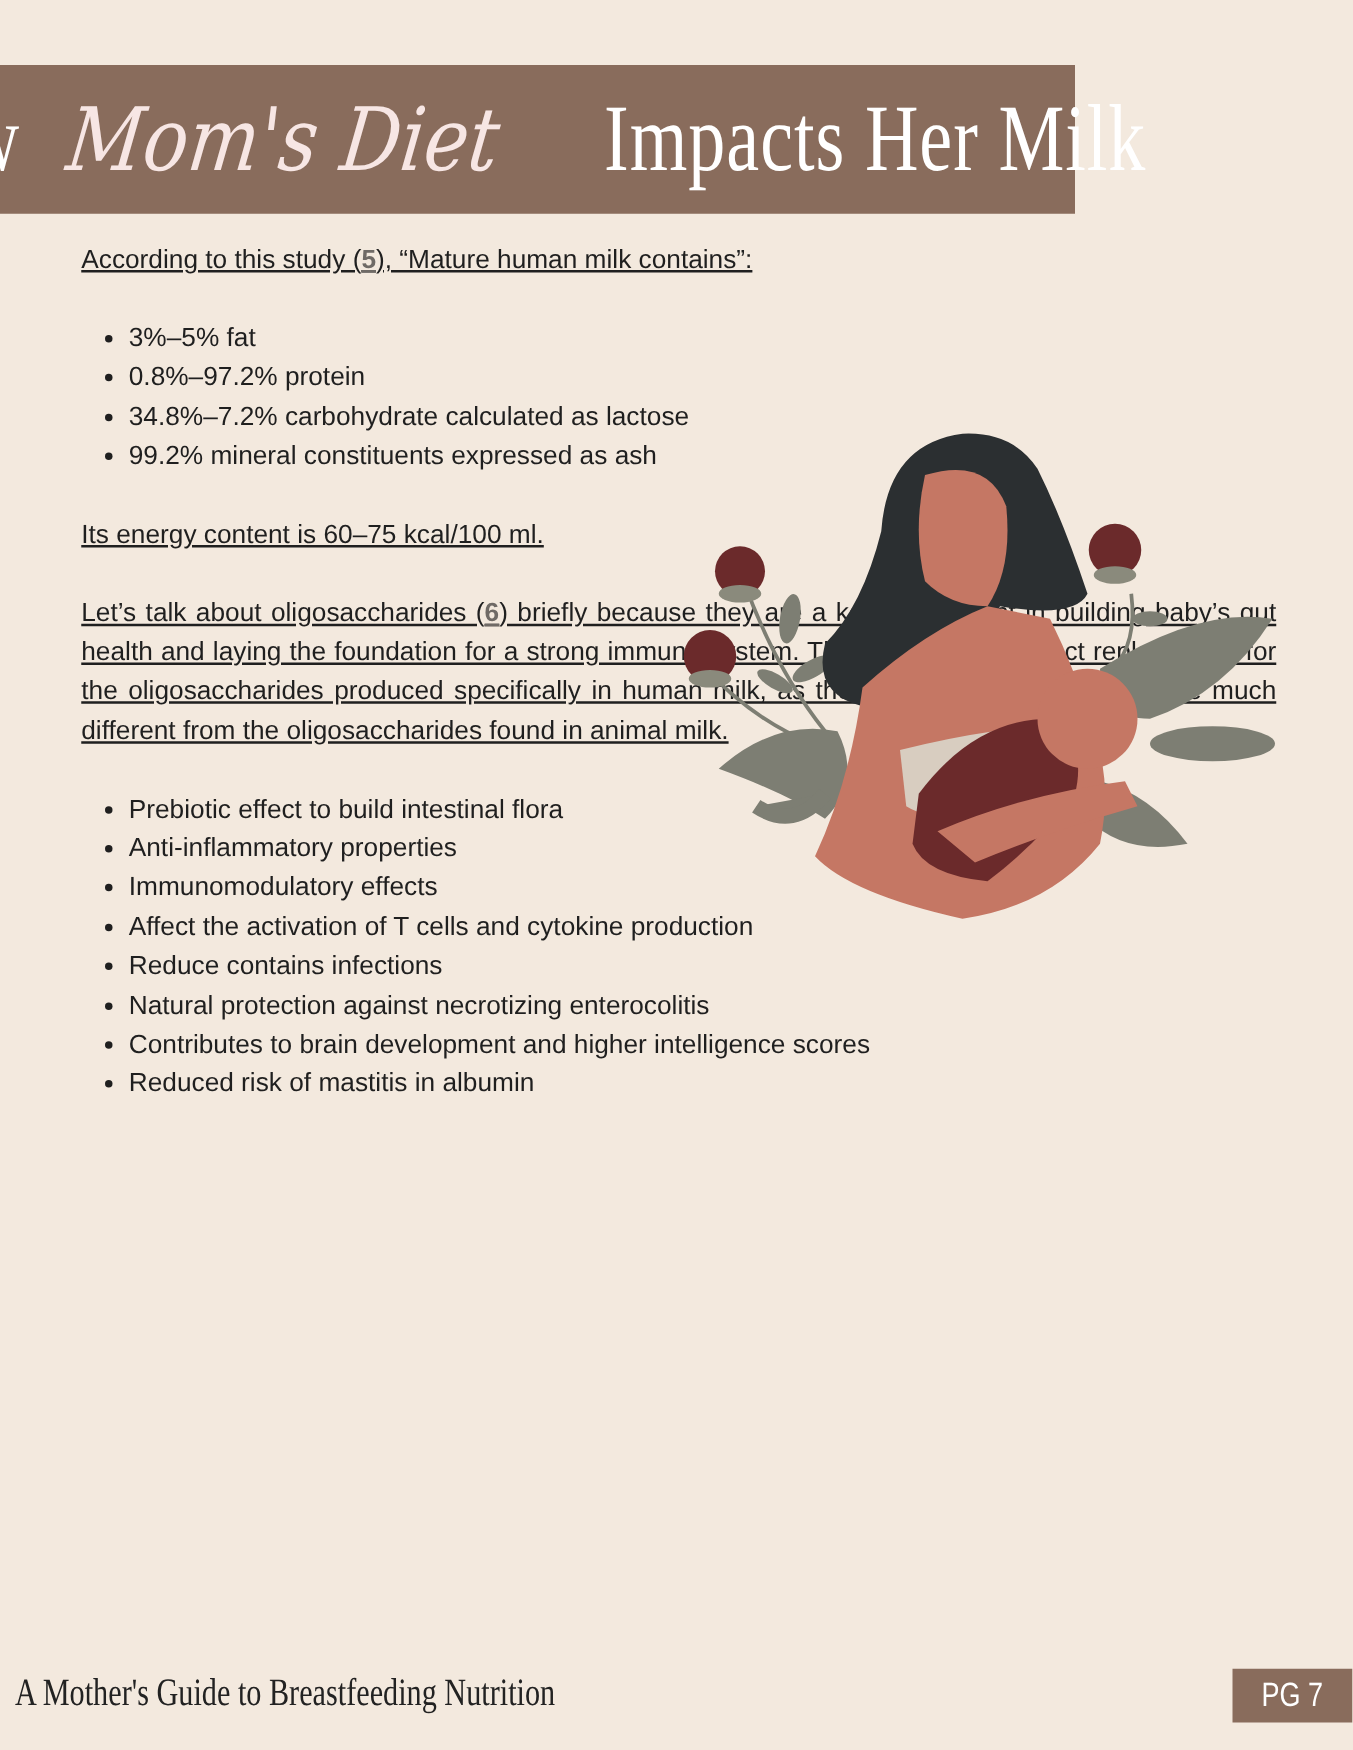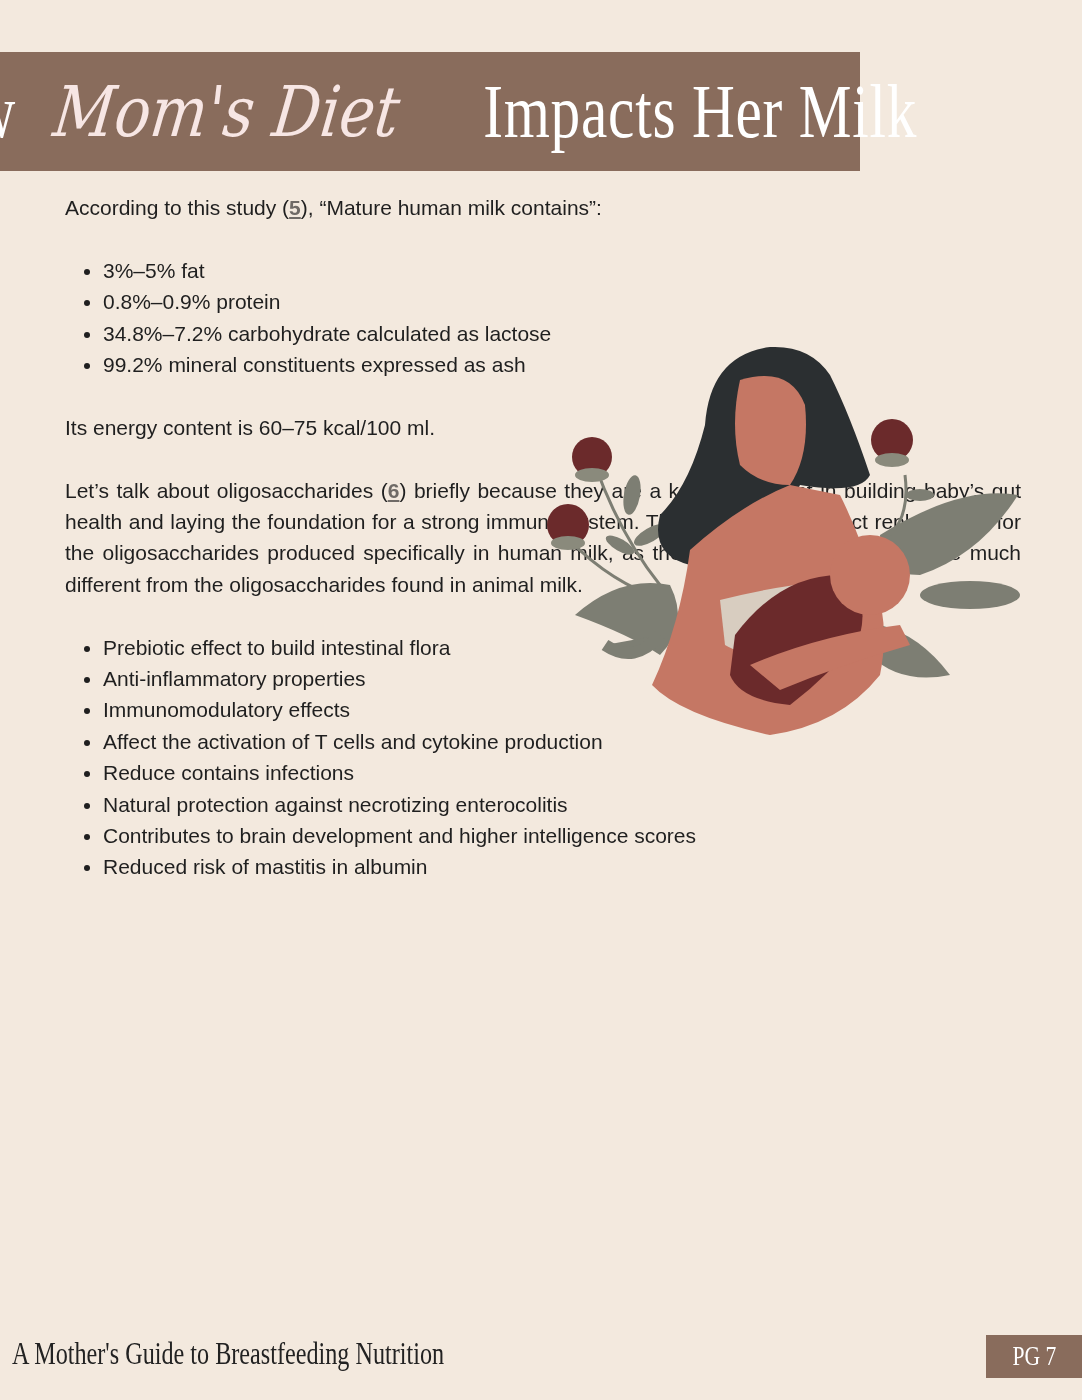--- a/index.html
+++ b/index.html
@@ -31,55 +31,55 @@
     color: #f7e6e4;
     font-size: 70px;
     display: inline-block;
     margin: 0 -8px;
     transform: scaleX(0.85) skewX(-8deg);
   }
   .content {
     position: absolute; left: 65px; top: 192px; width: 956px;
     font-size: 21px; line-height: 31.4px;
   }
-  .content p { margin: 0 0 31.4px 0; }
+  .content p { margin: 0 0 31.4px 0; text-decoration: underline; }
   .content ul { margin: 0 0 31.4px 0; padding-left: 38px; }
   .content li { list-style: disc; }
   .cite { color: #6f6a66; text-decoration: underline; font-weight: bold; }
   .justify { text-align: justify; }
   .illustration { position: absolute; left: 540px; top: 335px; width: 490px; height: 410px; }
   .footer-title {
     position: absolute; left: 12px; top: 1336px;
     font-family: "Liberation Serif", serif;
     font-size: 31px; color: #222;
     transform: scaleX(0.78); transform-origin: left center;
     white-space: nowrap;
   }
   .page-badge {
     position: absolute; left: 986px; top: 1335px; width: 96px; height: 43px;
     background: #896c5c; color: #fff;
     display: flex; align-items: center; justify-content: center;
-    font-family: Liberation Serif, serif; font-size: 27px;
+    font-family: Liberation Sans, sans-serif; font-size: 27px;
   }
   .page-badge span { transform: scaleX(0.8); display: inline-block; }
 </style>
 </head>
 <body>
 
 <div class="header-band">
   <span class="title-serif">How</span>
   <span class="title-script">Mom's Diet</span>
   <span class="title-serif">Impacts Her Milk</span>
 </div>
 
 <div class="content">
   <p><span>According to this study (</span><a class="cite">5</a><span>), “Mature human milk contains”:</span></p>
   <ul>
     <li>3%–5% fat</li>
-    <li>0.8%–0.9% protein</li>
+    <li>0.8%–97.2% protein</li>
     <li>34.8%–7.2% carbohydrate calculated as lactose</li>
     <li>99.2% mineral constituents expressed as ash</li>
   </ul>
   <p>Its energy content is 60–75 kcal/100 ml.</p>
   <p class="justify"><span>Let’s talk about oligosaccharides (</span><a class="cite">6</a><span>) briefly because they are a key component in building baby’s gut health and laying the foundation for a strong immune system. There’s simply no exact replacement for the oligosaccharides produced specifically in human milk, as the complexity and structure are much different from the oligosaccharides found in animal milk.</span></p>
   <ul>
     <li>Prebiotic effect to build intestinal flora</li>
     <li>Anti-inflammatory properties</li>
     <li>Immunomodulatory effects</li>
     <li>Affect the activation of T cells and cytokine production</li>

